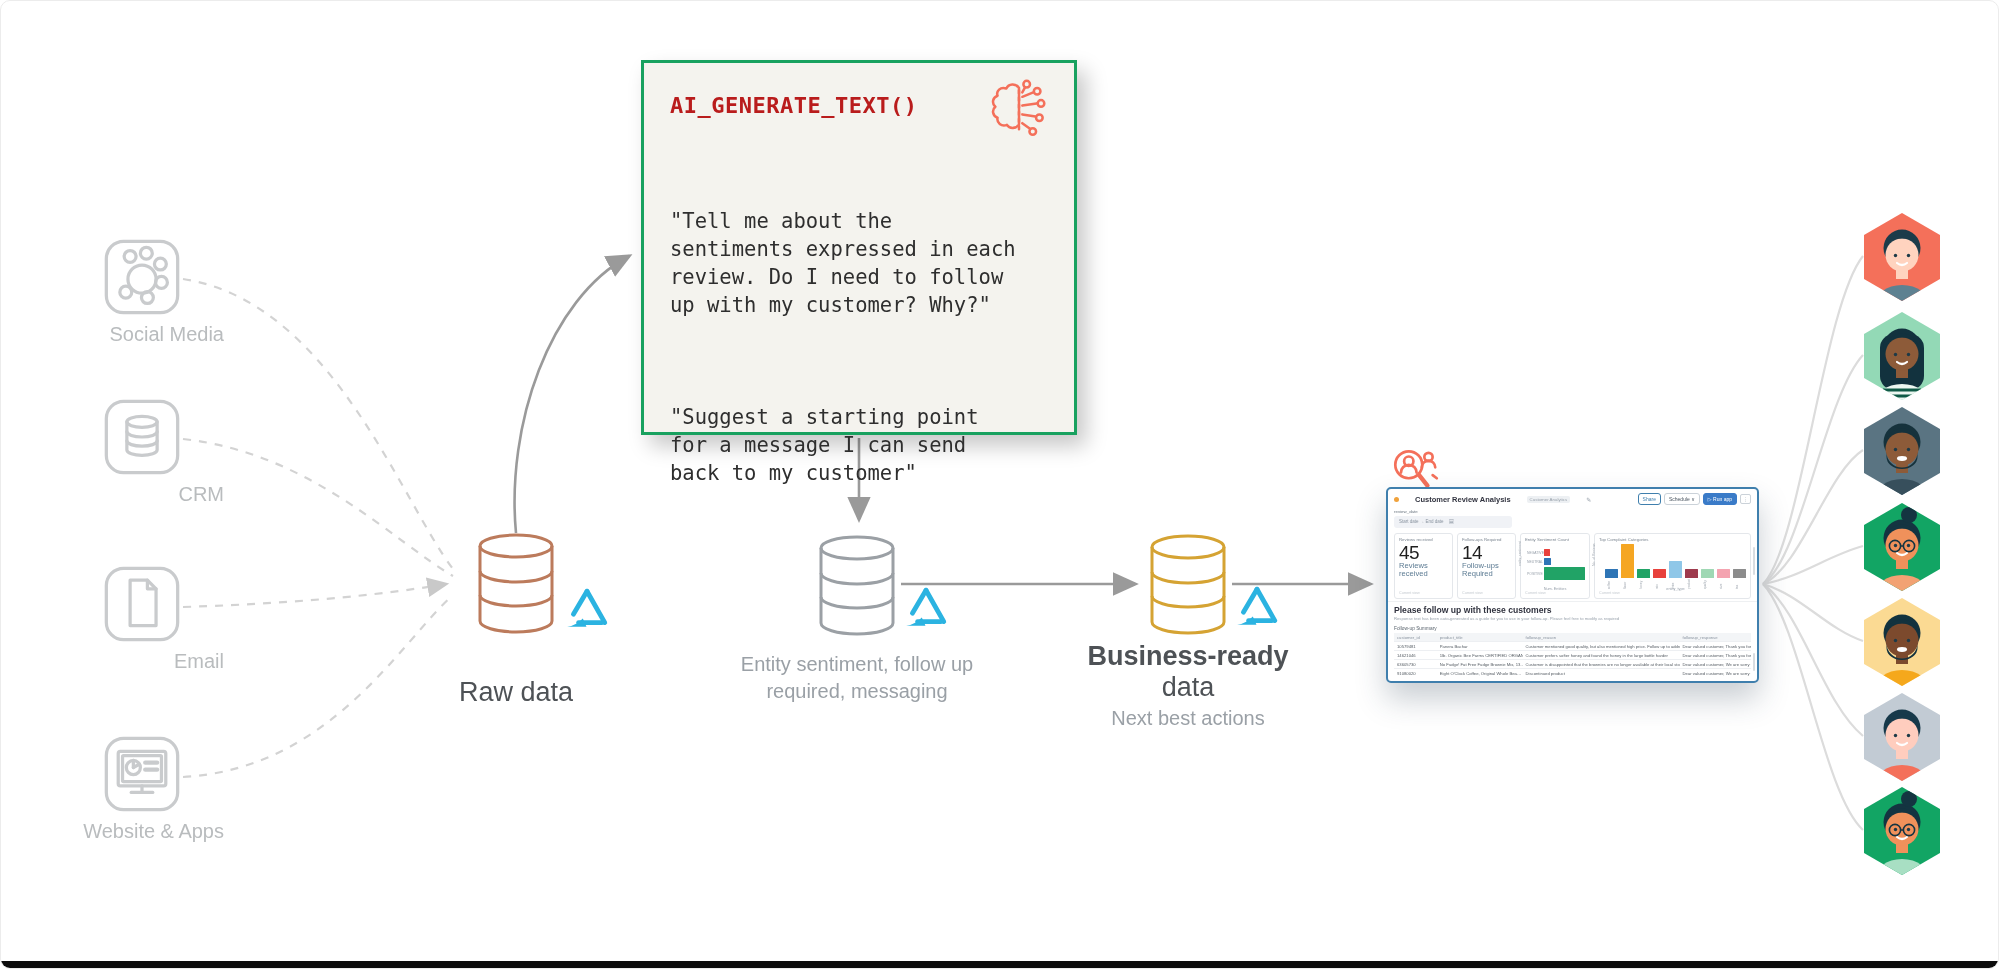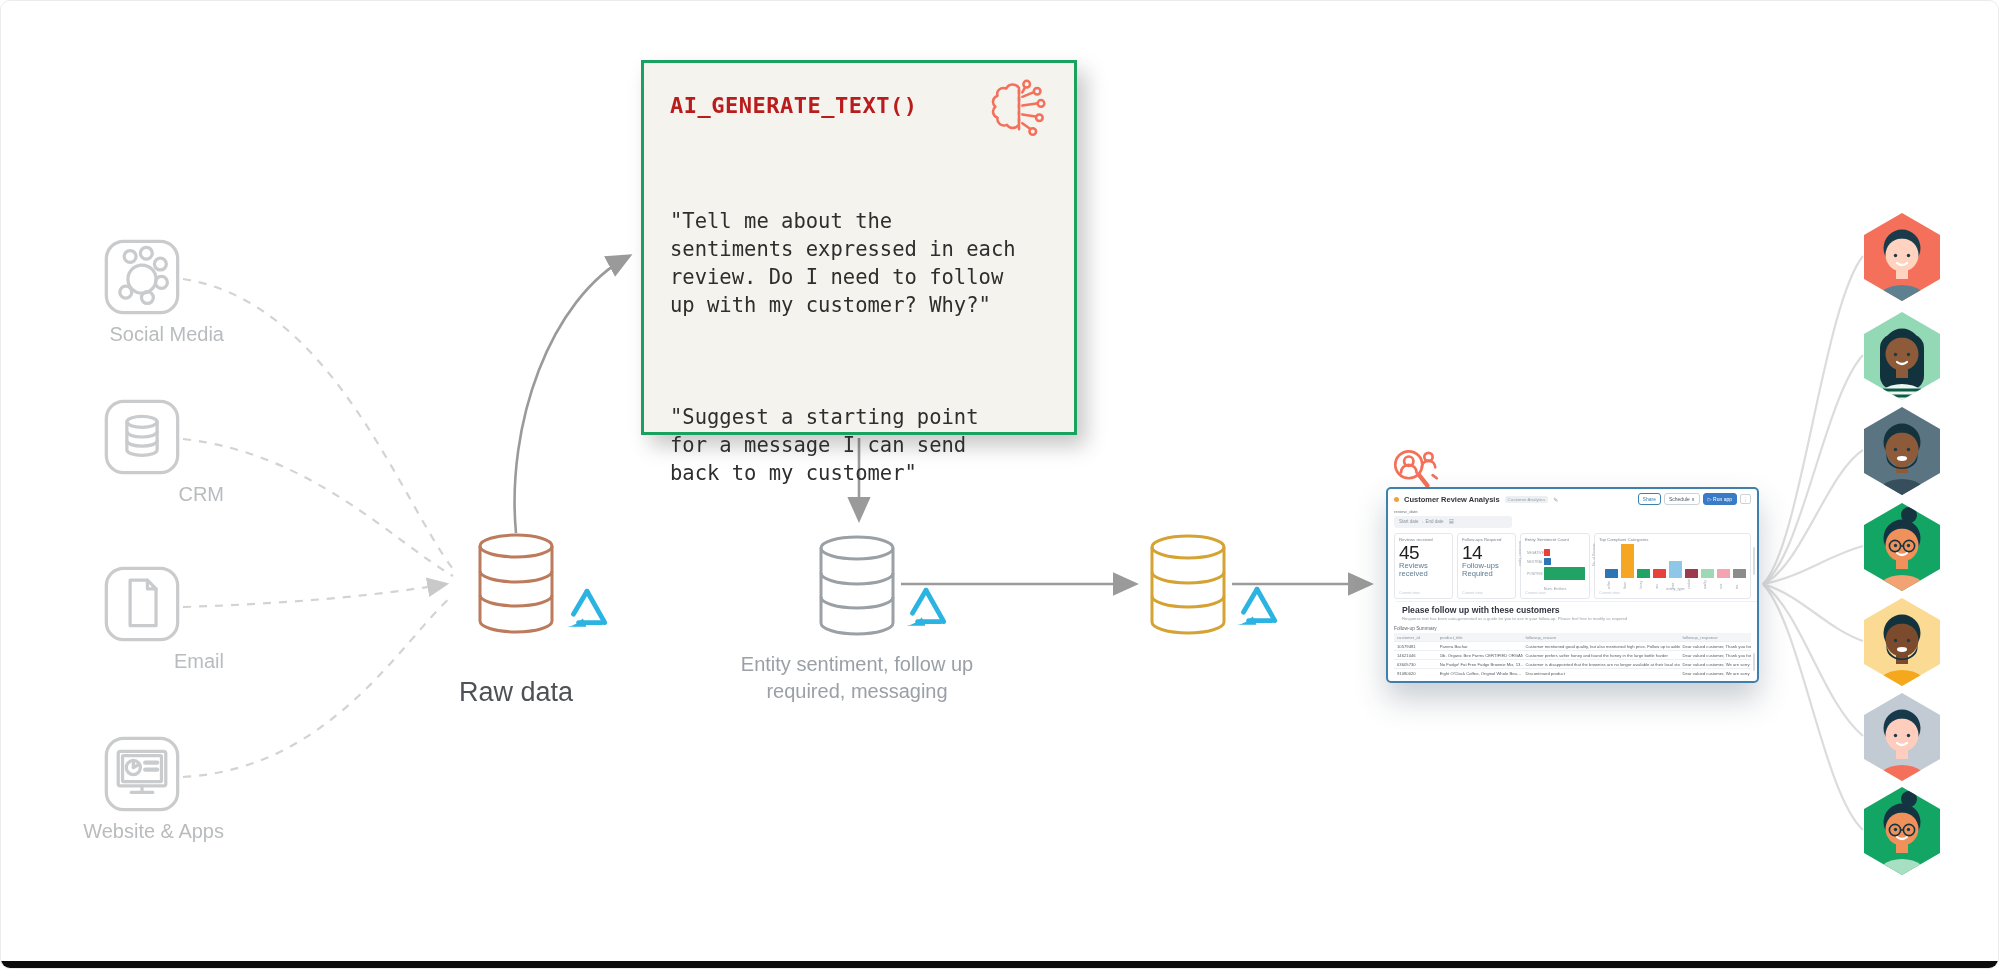--- a/index.html
+++ b/index.html
@@ -29,21 +29,21 @@
             font-weight:bold;font-size:22px;letter-spacing:.5px;color:#b91c1c;}
   .ai-brain{position:absolute;right:22px;top:14px;}
   .ai-text{position:absolute;left:26px;top:88px;font-family:"DejaVu Sans Mono",monospace;
            font-size:20.5px;line-height:28px;color:#2e2e2e;white-space:pre-wrap;}
   .ai-text .p2{margin-top:28px;}
 
   
   .dashboard{position:absolute;left:1385px;top:486px;width:373px;height:196px;box-sizing:border-box;
              background:#fff;border:2px solid #3f7fad;border-radius:5px;z-index:3;overflow:hidden;
              box-shadow:0 16px 30px rgba(40,60,80,.25);} 
-  .db-header{display:flex;align-items:center;gap:5px;padding:4px 6px 2px;}
+  .db-header{display:flex;align-items:center;gap:16px;padding:4px 6px 2px;}
   .db-dot{width:5px;height:5px;border-radius:50%;background:#f0a23c;flex:none;}
   .db-title{font-size:7.5px;font-weight:bold;color:#31333f;white-space:nowrap;}
   .db-badge{font-size:4.4px;color:#98a1ab;background:#edf0f3;border-radius:2px;padding:1px 3px;white-space:nowrap;}
   .db-pencil{font-size:6px;color:#9aa3ad;}
   .db-actions{margin-left:auto;display:flex;gap:3px;align-items:center;}
   .db-btn{font-size:5px;line-height:1;padding:2.5px 4px;border-radius:3px;border:1px solid #cbd2d9;color:#4a5560;background:#fff;white-space:nowrap;}
   .db-btn.share{border-color:#3f7fad;color:#3f7fad;}
   .db-btn.primary{background:#3a7bc8;border-color:#3a7bc8;color:#fff;}
   .db-more{font-size:5px;border:1px solid #cbd2d9;border-radius:2px;padding:1px 2px;color:#98a1ab;}
   .db-filter{padding:2px 6px 3px;}
@@ -60,21 +60,21 @@
   .sent-row{display:flex;align-items:center;gap:2px;}
   .sent-row .t{width:15px;font-size:3.4px;color:#98a1ab;text-align:right;flex:none;}
   .sent-bar{border-radius:.5px;}
   .axis-x{font-size:3.8px;color:#98a1ab;text-align:center;}
   .ylab{position:absolute;left:-1px;top:50%;transform:rotate(-90deg) translateX(2px);transform-origin:left center;font-size:3.4px;color:#a6adb5;white-space:nowrap;}
   .comp-wrap{flex:1;display:flex;flex-direction:column;padding-left:6px;}
   .comp-bars{flex:1;display:flex;align-items:flex-end;gap:3px;}
   .comp-bar{width:13px;border-radius:.5px;}
   .comp-ticks{display:flex;gap:3px;height:9px;}
   .comp-ticks span{width:13px;font-size:3px;color:#a6adb5;transform:rotate(-90deg);overflow:hidden;}
-  .db-follow{border-top:1px solid #eef0f2;padding:3px 6px 2px;margin-left:8px;}
+  .db-follow{border-top:1px solid #eef0f2;padding:3px 6px 2px;}
   .db-follow-h{font-size:8.6px;font-weight:bold;color:#31333f;}
   .db-follow-sub{font-size:4.2px;color:#9aa3ad;margin-top:1.5px;white-space:nowrap;overflow:hidden;}
   .db-table-wrap{padding:1px 6px 4px;}
   .db-table-label{font-size:4.8px;color:#5a646e;margin:2px 0;}
   table.db-table{width:100%;border-collapse:collapse;font-size:4.2px;color:#555c63;table-layout:fixed;}
   table.db-table th{background:#f3f5f7;color:#8a94a0;font-weight:normal;text-align:left;padding:1.5px 3px;white-space:nowrap;overflow:hidden;}
   table.db-table td{padding:1.5px 3px;border-top:1px solid #edeff2;white-space:nowrap;overflow:hidden;}
   .db-scroll{position:absolute;right:2px;width:2.5px;background:#d9dde1;border-radius:2px;}
 
   
@@ -274,20 +274,25 @@
   </div>
   <div class="logo" style="left:1233px;top:584px;">
     <svg width="46" height="44" viewBox="0 0 44 42" class="tri-logo">
         <g stroke="#2BB3E1" stroke-width="4.6" fill="none" stroke-linecap="round" stroke-linejoin="round">
       <path d="M22 4 L39 34"></path>
           <path d="M22 4 L9 26"></path>
           <path d="M14 34 L36.5 34"></path>
     </g>
     <path d="M3 38 Q11 37 18 30 L21.5 38 Z" fill="#2BB3E1"></path>
       </svg>
+  </div>
+  <div class="stage-label" style="left:1067px;top:640px;width:240px;">
+    <div class="l1" style="font-weight:bold;">Business-ready</div>
+    <div class="l1">data</div>
+    <div class="sub" style="margin-top:2px;">Next best actions</div>
   </div>
 
   <div class="analysis-icon">
     <svg width="56" height="56" viewBox="0 0 54 54" fill="none" stroke="#F4705A" stroke-width="2.6" stroke-linecap="round" stroke-linejoin="round">
       <circle cx="21" cy="21" r="13"></circle>
       <circle cx="21" cy="17.5" r="4.5"></circle>
       <path d="M13.5 28.5 a7.5 7.5 0 0 1 15 0"></path>
       <path d="M31 31 L39 41" stroke-width="4.2"></path>
       <circle cx="40" cy="13.5" r="4"></circle>
       <path d="M33.5 23.5 a6.5 6.5 0 0 1 13 0"></path>

